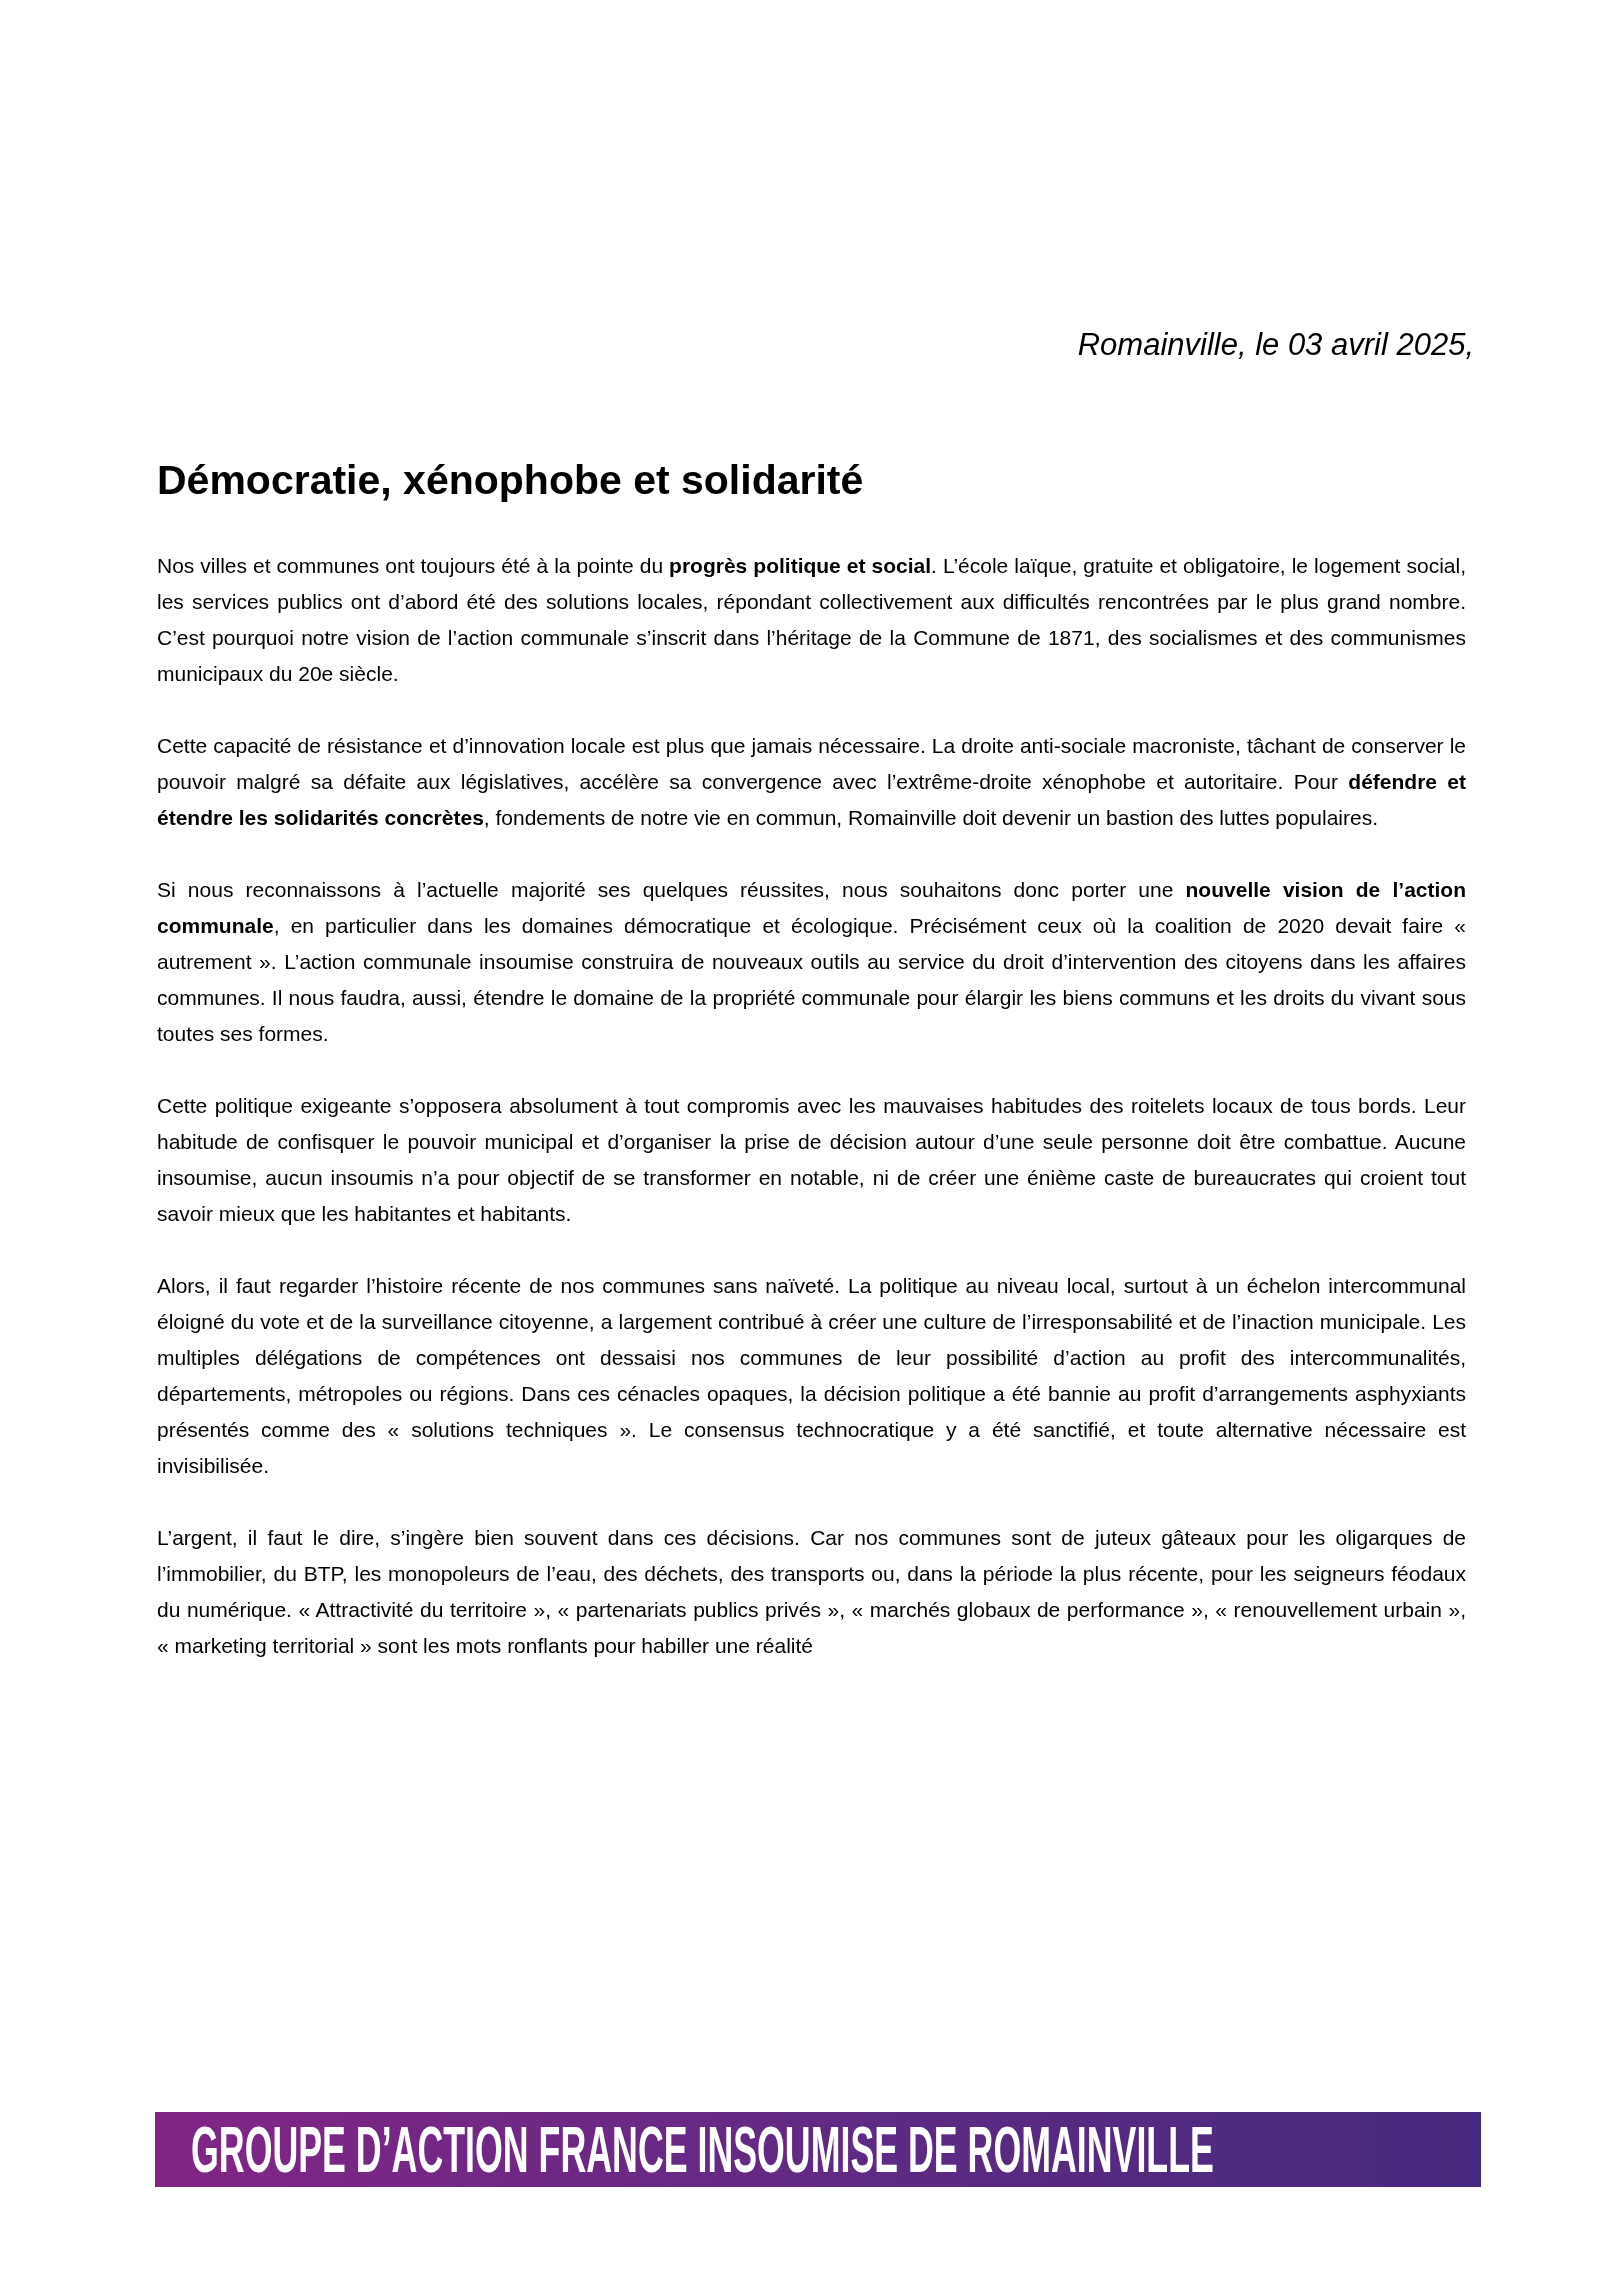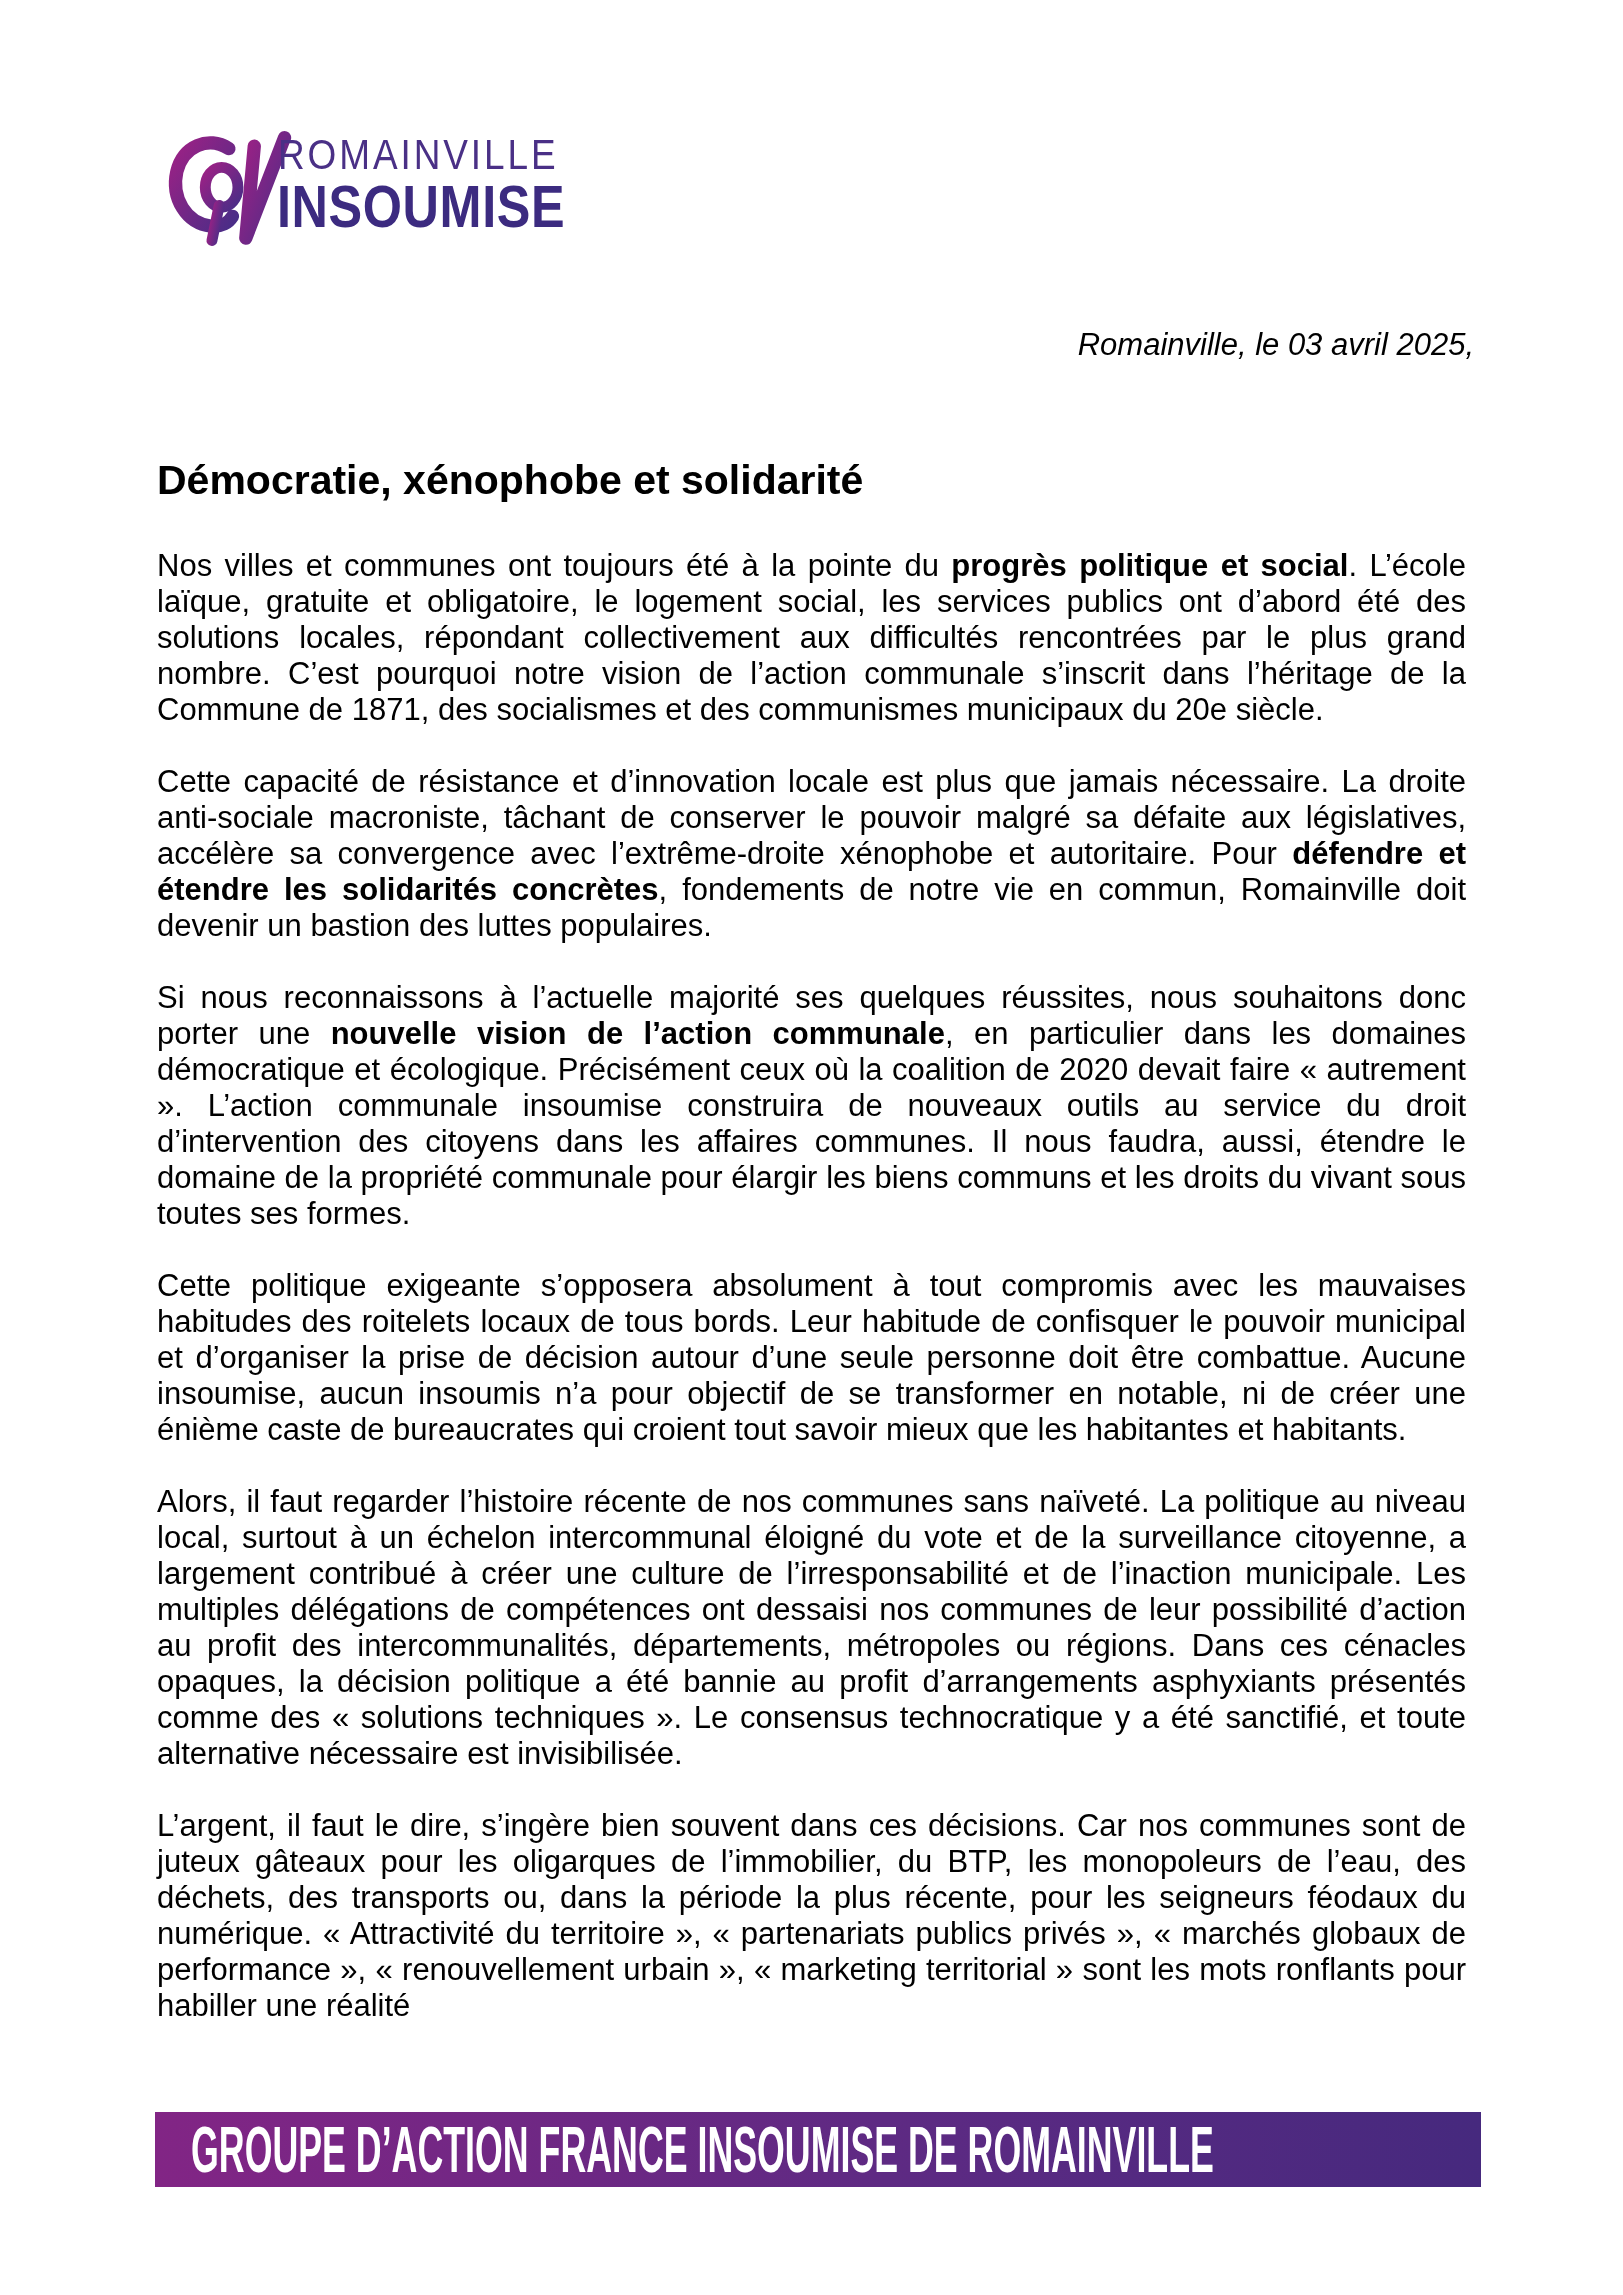--- a/index.html
+++ b/index.html
@@ -37,21 +37,21 @@
 
   
   .doc-title {
     position: absolute; left: 157px; top: 458px; margin: 0;
     font-size: 41px; font-weight: 700; line-height: 1.1;
   }
 
   
   .body-paragraphs {
     position: absolute; left: 157px; top: 548px; width: 1309px;
-    font-size: 31px; line-height: 36px; text-align: justify;
+    font-size: 21px; line-height: 36px; text-align: justify;
   }
   .body-paragraphs p { margin: 0 0 36px 0; }
   .body-paragraphs strong { font-weight: 700; }
 
   
   .footer-banner {
     position: absolute; left: 155px; top: 2112px;
     width: 1326px; height: 75px;
     background: linear-gradient(90deg, #822585 0%, #5e2a83 55%, #46297e 100%);
     display: flex; align-items: center; overflow: hidden;
@@ -61,40 +61,20 @@
     font-size: 65px; font-weight: 700; line-height: 1;
     color: #ffffff; white-space: nowrap;
     transform: scaleX(0.55); transform-origin: left center;
   }
 </style>
 </head>
 <body>
 
 <div class="page">
 
-  <div class="logo">
-    <svg class="logo-icon" width="141" height="121" viewBox="0 0 220 200" fill="none" xmlns="http://www.w3.org/2000/svg">
-      <defs>
-        <linearGradient id="phiGrad" x1="0" y1="0" x2="1" y2="1">
-          <stop offset="0" stop-color="#9c2185"></stop>
-          <stop offset="1" stop-color="#4a2d87"></stop>
-        </linearGradient>
-      </defs>
-
-      <path d="M104,34 C70,12 28,30 18,72 C8,116 34,158 74,162 C92,164 104,156 110,146" stroke="url(#phiGrad)" stroke-width="22" stroke-linecap="round" fill="none"></path>
-
-      <ellipse cx="92" cy="98" rx="27" ry="33" stroke="url(#phiGrad)" stroke-width="18" fill="none"></ellipse>
-
-      <path d="M88,128 L76,186" stroke="url(#phiGrad)" stroke-width="18" stroke-linecap="round" fill="none"></path>
-
-      <path d="M146,30 L132,182 L196,16" stroke="url(#phiGrad)" stroke-width="22" stroke-linecap="round" stroke-linejoin="round" fill="none"></path>
-    </svg>
-    <div class="logo-line1">ROMAINVILLE</div>
-    <div class="logo-line2">INSOUMISE</div>
-  </div>
 
   <div class="date-line">Romainville, le 03 avril 2025,</div>
 
   <h1 class="doc-title">Démocratie, xénophobe et solidarité</h1>
 
   <div class="body-paragraphs">
       <p><span>Nos villes et communes ont toujours été à la pointe du </span><strong>progrès politique et social</strong><span>. L’école laïque, gratuite et obligatoire, le logement social, les services publics ont d’abord été des solutions locales, répondant collectivement aux difficultés rencontrées par le plus grand nombre. C’est pourquoi notre vision de l’action communale s’inscrit dans l’héritage de la Commune de 1871, des socialismes et des communismes municipaux du 20e siècle.</span></p>
       <p><span>Cette capacité de résistance et d’innovation locale est plus que jamais nécessaire. La droite anti-sociale macroniste, tâchant de conserver le pouvoir malgré sa défaite aux législatives, accélère sa convergence avec l’extrême-droite xénophobe et autoritaire. Pour </span><strong>défendre et étendre les solidarités concrètes</strong><span>, fondements de notre vie en commun, Romainville doit devenir un bastion des luttes populaires.</span></p>
       <p><span>Si nous reconnaissons à l’actuelle majorité ses quelques réussites, nous souhaitons donc porter une </span><strong>nouvelle vision de l’action communale</strong><span>, en particulier dans les domaines démocratique et écologique. Précisément ceux où la coalition de 2020 devait faire « autrement ». L’action communale insoumise construira de nouveaux outils au service du droit d’intervention des citoyens dans les affaires communes. Il nous faudra, aussi, étendre le domaine de la propriété communale pour élargir les biens communs et les droits du vivant sous toutes ses formes.</span></p>
       <p><span>Cette politique exigeante s’opposera absolument à tout compromis avec les mauvaises habitudes des roitelets locaux de tous bords. Leur habitude de confisquer le pouvoir municipal et d’organiser la prise de décision autour d’une seule personne doit être combattue. Aucune insoumise, aucun insoumis n’a pour objectif de se transformer en notable, ni de créer une énième caste de bureaucrates qui croient tout savoir mieux que les habitantes et habitants.</span></p>

